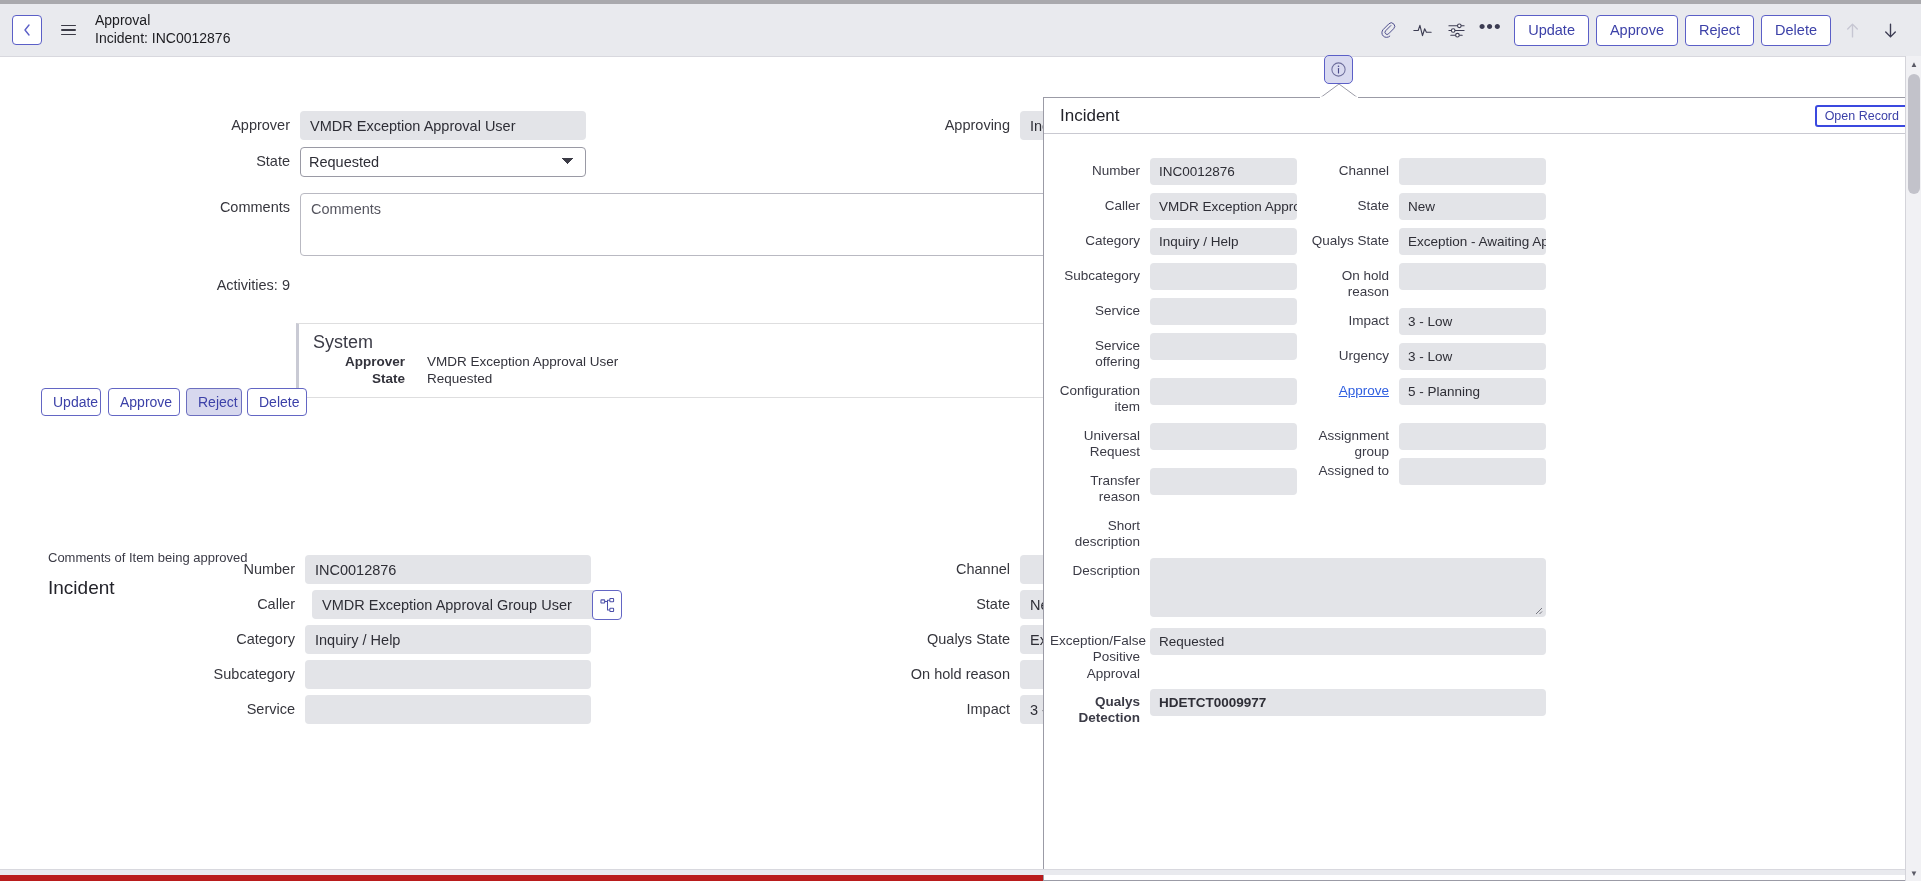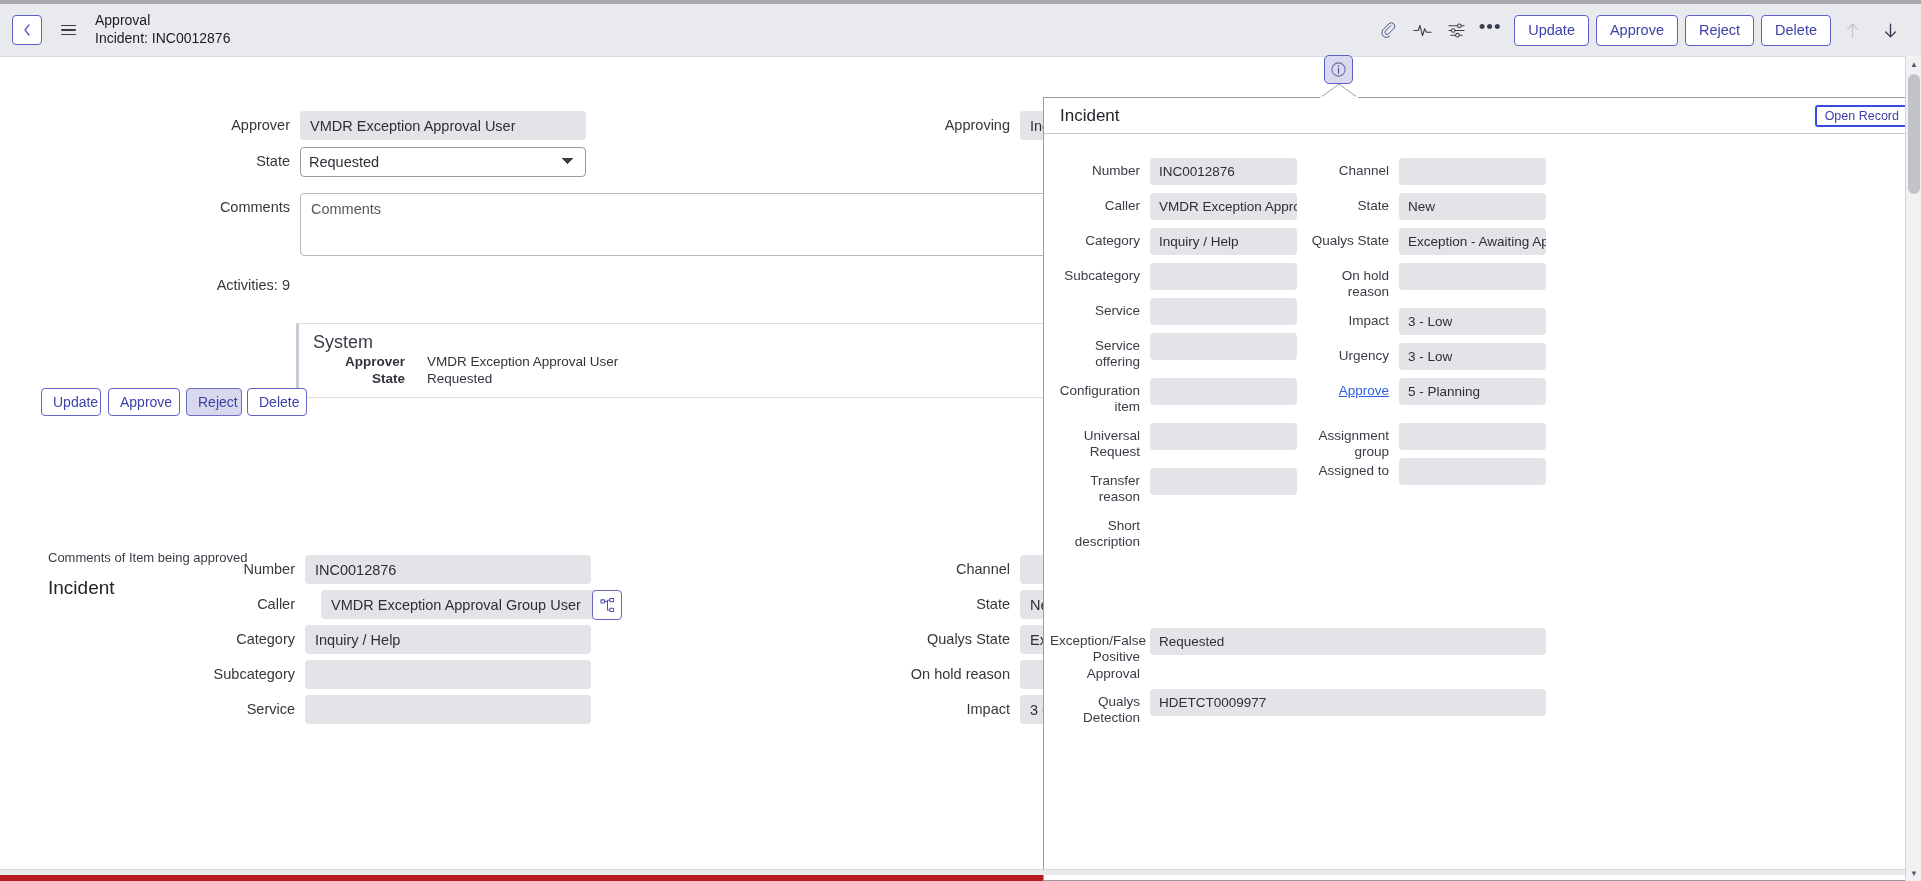--- a/index.html
+++ b/index.html
@@ -459,21 +459,21 @@
 
     <div class="summary-note">Comments of Item being approved</div>
     <div class="section-head">Incident</div>
 
     <div class="row" style="left:140px; top:498px;">
       <div class="lbl" style="width:155px;">Number</div>
       <div class="fld" style="width:286px; margin-left:10px;">INC0012876</div>
     </div>
     <div class="row" style="left:140px; top:533px;">
       <div class="lbl" style="width:155px;">Caller</div>
-      <div class="fld" style="width:286px; margin-left:26px;">VMDR Exception Approval Group User</div>
+      <div class="fld" style="width:286px; margin-left:17px;">VMDR Exception Approval Group User</div>
     </div>
     <div class="ref-btn" style="left:592px; top:533px;">
       <svg width="15" height="15" viewBox="0 0 16 16" fill="none" stroke="#4a4ea8" stroke-width="1.1">
         <rect x="1" y="2" width="4" height="3.4" rx="0.6"></rect>
         <rect x="10.5" y="0.6" width="4" height="3.4" rx="0.6"></rect>
         <rect x="10.5" y="11" width="4" height="3.4" rx="0.6"></rect>
         <path d="M5 3.7 H8 V2.3 H10.5 M8 3.7 V12.7 H10.5"></path>
       </svg>
     </div>
     <div class="row" style="left:140px; top:568px;">
@@ -605,27 +605,35 @@
       </div>
       <div class="p-row" style="left:255px; top:324px;">
         <div class="p-lbl" style="width:90px;">Assigned to</div>
         <div class="p-fld" style="width:147px;"></div>
       </div>
 
       <div class="p-row" style="left:6px; top:379px;">
         <div class="p-lbl" style="width:90px;">Short description</div>
       </div>
 
+      <div class="p-row" style="left:6px; top:424px;">
+        <div class="p-lbl" style="width:90px;">Description</div>
+        <div class="p-desc" style="width:396px; height:59px;">
+          <svg class="resize-grip" viewBox="0 0 10 10">
+            <path d="M9 3 L3 9 M9 6.5 L6.5 9" stroke="#6a6a74" stroke-width="0.9"></path>
+          </svg>
+        </div>
+      </div>
 
       <div class="p-row" style="left:6px; top:494px;">
         <div class="p-lbl" style="width:90px;">Exception/False Positive Approval</div>
         <div class="p-fld" style="width:396px;">Requested</div>
       </div>
 
-      <div class="p-row" style="left:6px; top:555px;">
+      <div class="p-row" style="left:6px; top:555px;font-weight:bold;">
         <div class="p-lbl" style="width:90px;">Qualys Detection</div>
         <div class="p-fld" style="width:396px;">HDETCT0009977</div>
       </div>
     </div>
 
     <div class="pop-scroll">
       <div class="pop-arrow" style="top:0;">▲</div>
       <div class="pop-thumb"></div>
       <div class="pop-arrow" style="bottom:0;">▼</div>
     </div>

